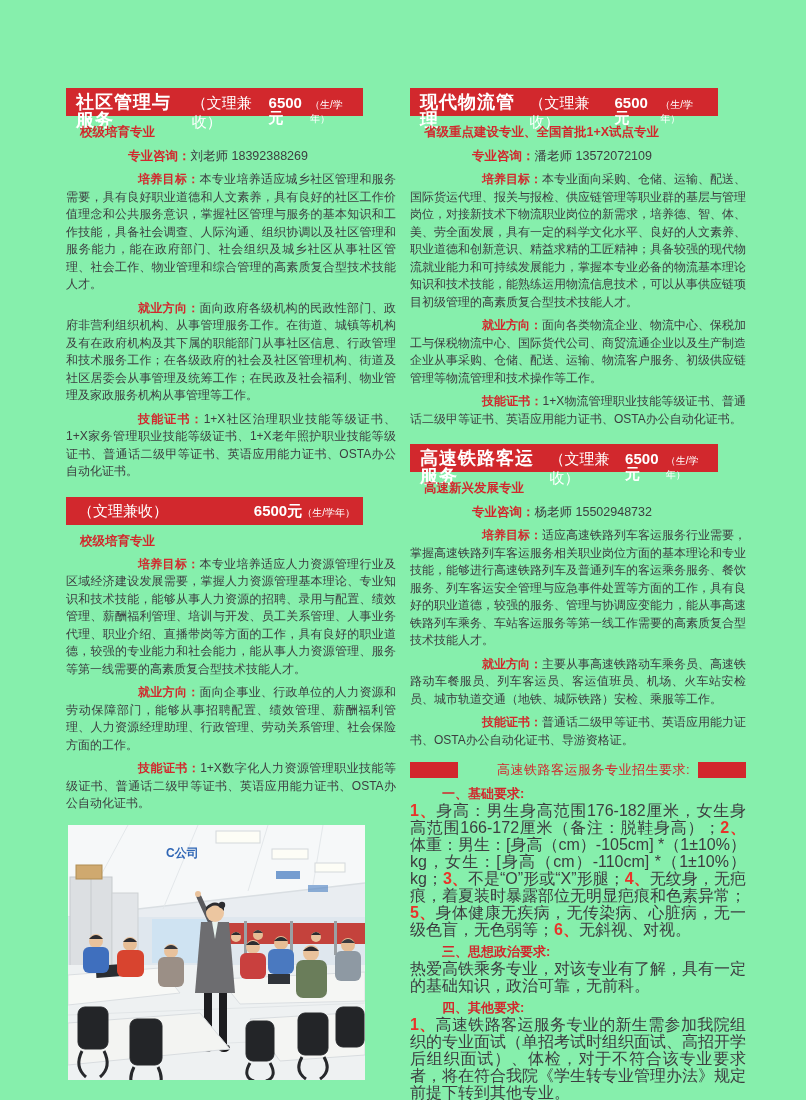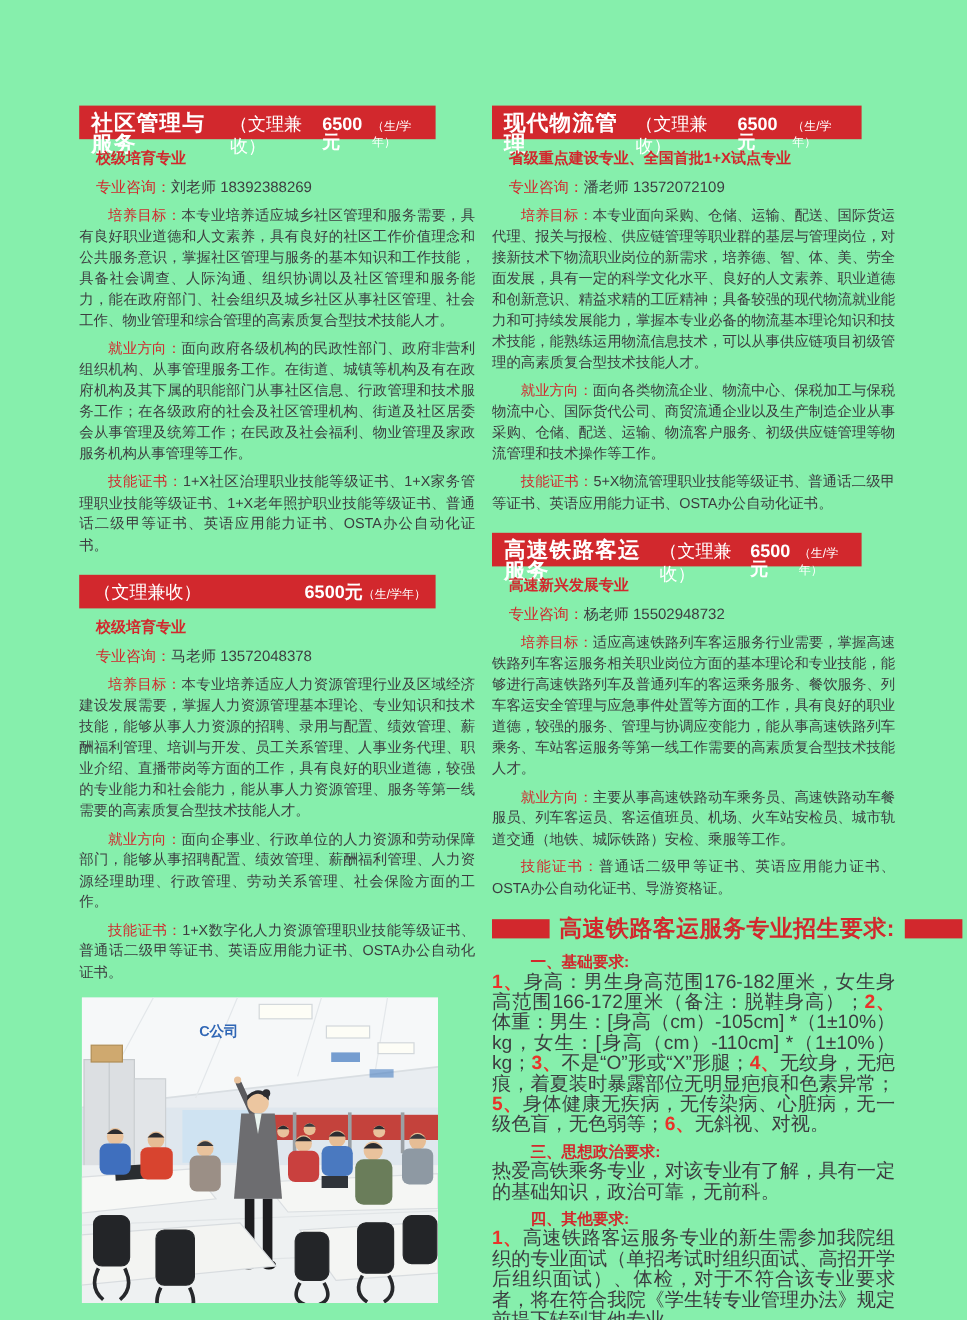--- a/index.html
+++ b/index.html
@@ -28,33 +28,33 @@
   }
   .col-left .bar{width:297px;}
   .col-right .bar{width:308px;}
   .bar-title{font-size:18px;font-weight:bold;letter-spacing:1px;line-height:1;}
   .bar-note{font-size:15px;margin-left:2px;}
   .bar-price{margin-left:auto;font-size:15px;font-weight:bold;line-height:1;}
   .bar-unit{font-size:10px;}
 
   .badge{color:var(--red);font-weight:bold;font-size:12.5px;margin:8px 0 0 14px;}
   .consult{font-size:12.5px;margin:7px 0 0 14px;color:var(--ink);}
-  .lead{color:var(--red);font-weight:normal;}
+  .lead{color:var(--red);font-weight:bold;margin-left:48px;}
   .para{
     font-size:12px;line-height:17.5px;color:var(--ink);
     text-align:justify;text-indent:2em;margin:6px 0 0 0;
   }
 
   .photo-wrap{margin:12px 0 0 2px;width:297px;height:255px;overflow:hidden;text-decoration:underline;}
   .photo-wrap svg{display:block;}
 
   .req{margin-top:12px;}
   .req-title-row{display:flex;align-items:center;gap:8px;margin:0 0 6px 0;}
   .req-block{width:48px;height:16px;background:var(--red);flex:0 0 auto;}
-  .req-title{flex:1;text-align:left;color:var(--red);font-weight:bold;font-size:19px;letter-spacing:0.5px;white-space:nowrap;}
+  .req-title{flex:1;text-align:right;color:var(--red);font-weight:normal;font-size:13px;letter-spacing:0.5px;white-space:nowrap;}
   .req-group{margin-top:5px;}
   .req-heading{color:var(--red);font-weight:bold;font-size:13px;line-height:17px;margin-left:32px;}
   .req-items{font-size:16px;line-height:17px;color:var(--ink);text-align:justify;}
   .req-item{margin:0;}
   .seg-red{color:var(--red-bright);font-weight:bold;}
 </style>
 </head>
 <body>
 
 <div class="page">
@@ -76,21 +76,20 @@
         <p class="para"><span class="lead">技能证书：</span><span>1+X社区治理职业技能等级证书、1+X家务管理职业技能等级证书、1+X老年照护职业技能等级证书、普通话二级甲等证书、英语应用能力证书、OSTA办公自动化证书。</span></p>
       </section>
 
       <section class="section">
         <header class="bar">
           <span class="bar-note">（文理兼收）</span>
           <span class="bar-price">6500元</span>
           <span class="bar-unit">（生/学年）</span>
         </header>
         <p class="badge">校级培育专业</p>
-        <p class="consult"><span class="lead">专业咨询：</span><span>马老师 13572048378</span></p>
         <p class="para"><span class="lead">培养目标：</span><span>本专业培养适应人力资源管理行业及区域经济建设发展需要，掌握人力资源管理基本理论、专业知识和技术技能，能够从事人力资源的招聘、录用与配置、绩效管理、薪酬福利管理、培训与开发、员工关系管理、人事业务代理、职业介绍、直播带岗等方面的工作，具有良好的职业道德，较强的专业能力和社会能力，能从事人力资源管理、服务等第一线需要的高素质复合型技术技能人才。</span></p>
         <p class="para"><span class="lead">就业方向：</span><span>面向企事业、行政单位的人力资源和劳动保障部门，能够从事招聘配置、绩效管理、薪酬福利管理、人力资源经理助理、行政管理、劳动关系管理、社会保险方面的工作。</span></p>
         <p class="para"><span class="lead">技能证书：</span><span>1+X数字化人力资源管理职业技能等级证书、普通话二级甲等证书、英语应用能力证书、OSTA办公自动化证书。</span></p>
       </section>
 
       <div class="photo-wrap">
         <svg width="297" height="255" viewBox="0 0 297 255" xmlns="http://www.w3.org/2000/svg">
 
           <rect x="0" y="0" width="297" height="255" fill="#e9edf1"></rect>
 
@@ -212,21 +211,21 @@
         <header class="bar">
           <span class="bar-title">现代物流管理</span>
           <span class="bar-note">（文理兼收）</span>
           <span class="bar-price">6500元</span>
           <span class="bar-unit">（生/学年）</span>
         </header>
         <p class="badge">省级重点建设专业、全国首批1+X试点专业</p>
         <p class="consult"><span class="lead">专业咨询：</span><span>潘老师 13572072109</span></p>
         <p class="para"><span class="lead">培养目标：</span><span>本专业面向采购、仓储、运输、配送、国际货运代理、报关与报检、供应链管理等职业群的基层与管理岗位，对接新技术下物流职业岗位的新需求，培养德、智、体、美、劳全面发展，具有一定的科学文化水平、良好的人文素养、职业道德和创新意识、精益求精的工匠精神；具备较强的现代物流就业能力和可持续发展能力，掌握本专业必备的物流基本理论知识和技术技能，能熟练运用物流信息技术，可以从事供应链项目初级管理的高素质复合型技术技能人才。</span></p>
         <p class="para"><span class="lead">就业方向：</span><span>面向各类物流企业、物流中心、保税加工与保税物流中心、国际货代公司、商贸流通企业以及生产制造企业从事采购、仓储、配送、运输、物流客户服务、初级供应链管理等物流管理和技术操作等工作。</span></p>
-        <p class="para"><span class="lead">技能证书：</span><span>5+X物流管理职业技能等级证书、普通话二级甲等证书、英语应用能力证书、OSTA办公自动化证书。</span></p>
+        <p class="para"><span class="lead">技能证书：</span><span>1+X物流管理职业技能等级证书、普通话二级甲等证书、英语应用能力证书、OSTA办公自动化证书。</span></p>
       </section>
 
       <section class="section">
         <header class="bar">
           <span class="bar-title">高速铁路客运服务</span>
           <span class="bar-note">（文理兼收）</span>
           <span class="bar-price">6500元</span>
           <span class="bar-unit">（生/学年）</span>
         </header>
         <p class="badge">高速新兴发展专业</p>

